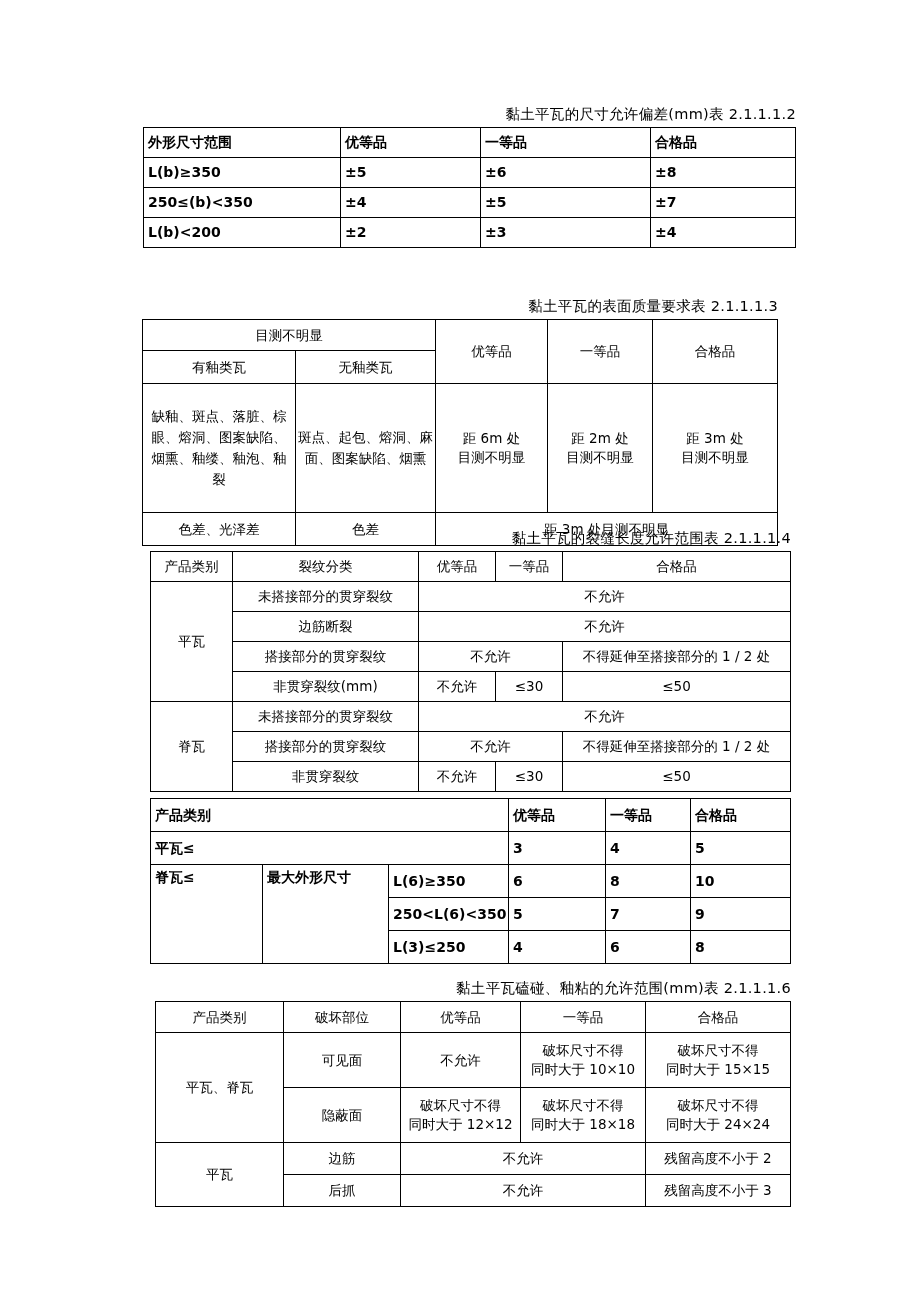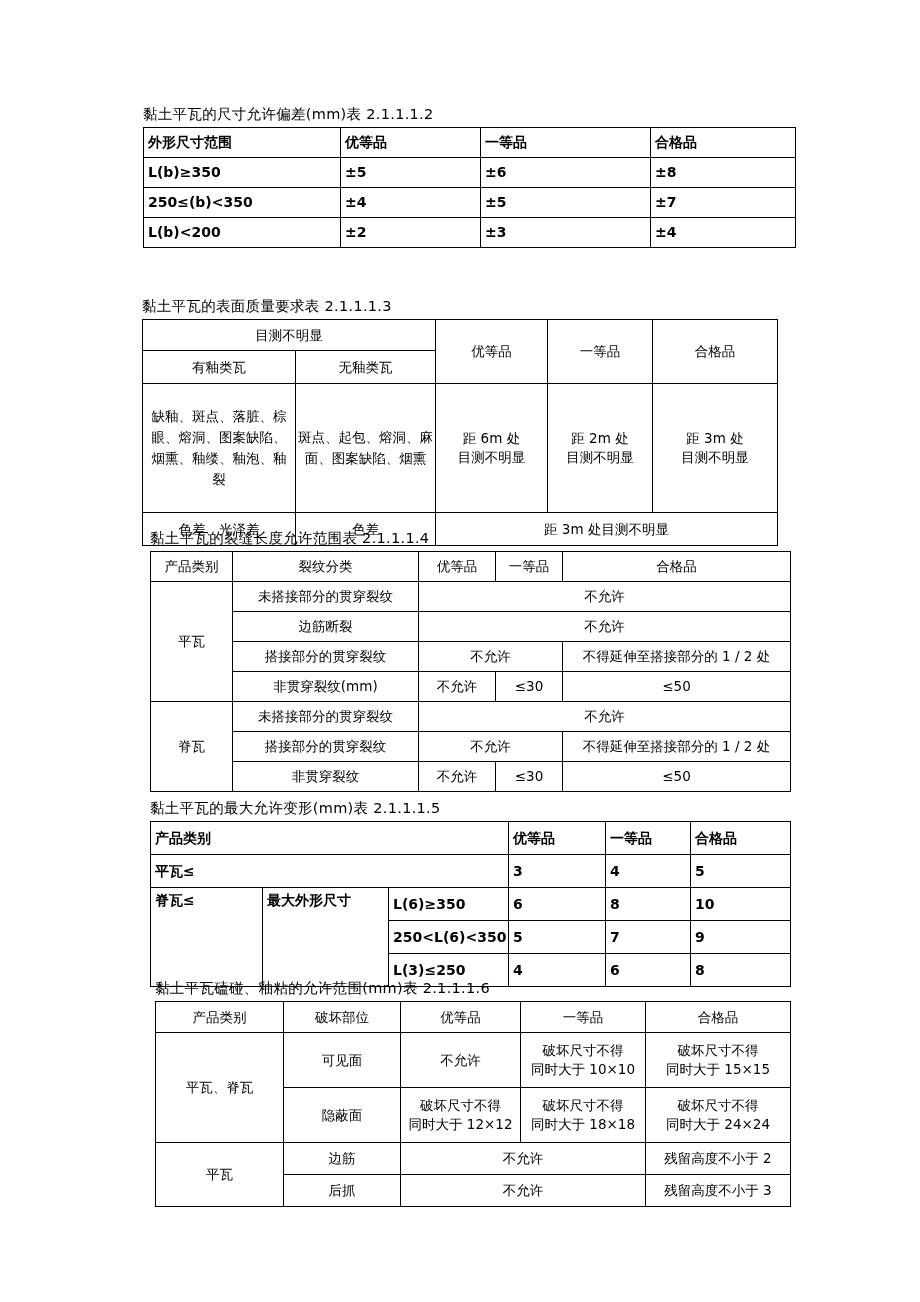--- a/index.html
+++ b/index.html
@@ -20,21 +20,21 @@
     left: 0;
     top: 0;
     width: 920px;
     height: 1302px;
     padding: 0;
   }
   .table-block {
     position: absolute;
   }
   .tbl-title {
-    text-align: left;
+    text-align: right;
     font-size: 14.5px;
     line-height: 20px;
     letter-spacing: 0.3px;
     white-space: nowrap;
     margin-bottom: 3px;
   }
   table.doc {
     border-collapse: collapse;
     table-layout: fixed;
     font-size: 13.5px;
@@ -221,21 +221,20 @@
           <td class="c">非贯穿裂纹</td>
           <td class="c">不允许</td>
           <td class="c">≤30</td>
           <td class="c">≤50</td>
         </tr>
       </tbody>
     </table>
   </div>
 
   <div class="table-block" id="t4">
-    <div class="tbl-title">黏土平瓦的最大允许变形(mm)表 2.1.1.1.5</div>
     <table class="doc">
       <colgroup>
         <col style="width:112px">
           <col style="width:126px">
           <col style="width:120px">
           <col style="width:97px">
           <col style="width:85px">
           <col style="width:100px">
       </colgroup>
       <tbody>

